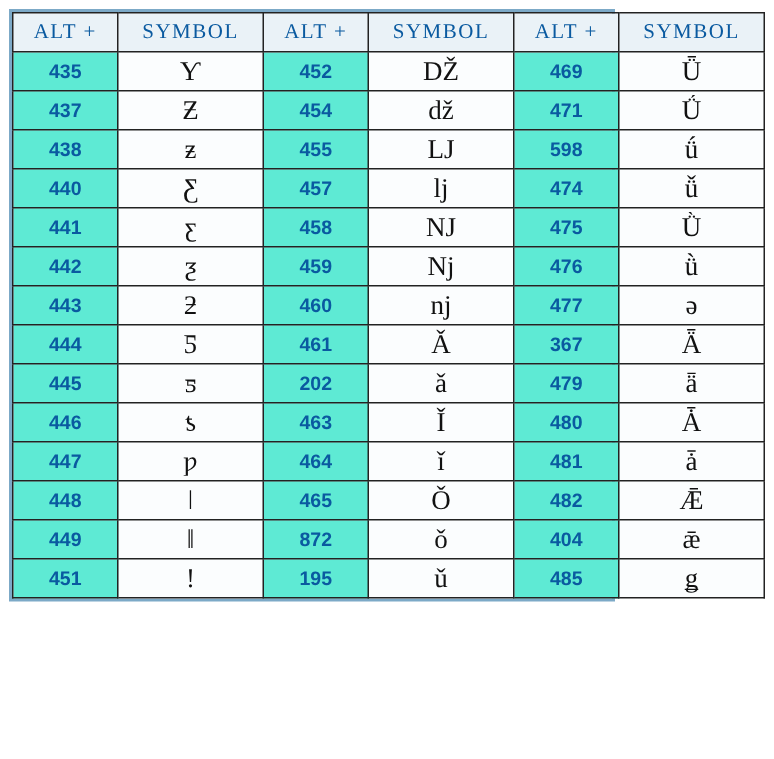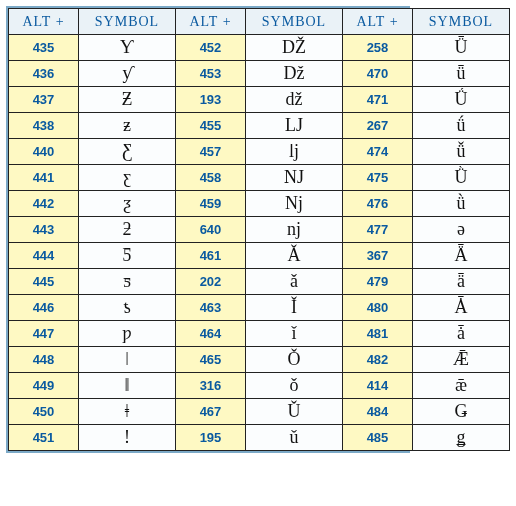--- a/index.html
+++ b/index.html
@@ -32,21 +32,21 @@
     font-size: 14px;
     color: #0a5aa0;
     background: #eaf2f7;
     letter-spacing: 1px;
   }
   td.code {
     font-family: Verdana, Geneva, sans-serif;
     font-size: 13px;
     font-weight: bold;
     color: #0a5aa0;
-    background: #fef9c3;
+    background: #5eead4;
   }
   td.sym {
     font-family: "Times New Roman", "Lucida Sans Unicode", "Arial Unicode MS", serif;
     font-size: 18px;
     color: #111;
     background: #fbfdfe;
   }
   col.c-code { width: 70px; }
   col.c-sym  { width: 97px; }
 </style>
@@ -72,45 +72,37 @@
         <th>ALT +</th>
         <th>SYMBOL</th>
       </tr>
     </thead>
     <tbody id="tbody">
         <tr>
           <td class="code">435</td>
           <td class="sym">Ƴ</td>
           <td class="code">452</td>
           <td class="sym">Ǆ</td>
-          <td class="code">258</td>
+          <td class="code">469</td>
           <td class="sym">Ǖ</td>
-        </tr>
-        <tr>
-          <td class="code">436</td>
-          <td class="sym">ƴ</td>
-          <td class="code">453</td>
-          <td class="sym">ǅ</td>
-          <td class="code">470</td>
-          <td class="sym">ǖ</td>
         </tr>
         <tr>
           <td class="code">437</td>
           <td class="sym">Ƶ</td>
-          <td class="code">193</td>
+          <td class="code">454</td>
           <td class="sym">ǆ</td>
           <td class="code">471</td>
           <td class="sym">Ǘ</td>
         </tr>
         <tr>
           <td class="code">438</td>
           <td class="sym">ƶ</td>
           <td class="code">455</td>
           <td class="sym">Ǉ</td>
-          <td class="code">267</td>
+          <td class="code">598</td>
           <td class="sym">ǘ</td>
         </tr>
         <tr>
           <td class="code">440</td>
           <td class="sym">Ƹ</td>
           <td class="code">457</td>
           <td class="sym">ǉ</td>
           <td class="code">474</td>
           <td class="sym">ǚ</td>
         </tr>
@@ -126,21 +118,21 @@
           <td class="code">442</td>
           <td class="sym">ƺ</td>
           <td class="code">459</td>
           <td class="sym">ǋ</td>
           <td class="code">476</td>
           <td class="sym">ǜ</td>
         </tr>
         <tr>
           <td class="code">443</td>
           <td class="sym">ƻ</td>
-          <td class="code">640</td>
+          <td class="code">460</td>
           <td class="sym">ǌ</td>
           <td class="code">477</td>
           <td class="sym">ǝ</td>
         </tr>
         <tr>
           <td class="code">444</td>
           <td class="sym">Ƽ</td>
           <td class="code">461</td>
           <td class="sym">Ǎ</td>
           <td class="code">367</td>
@@ -174,32 +166,24 @@
           <td class="code">448</td>
           <td class="sym">ǀ</td>
           <td class="code">465</td>
           <td class="sym">Ǒ</td>
           <td class="code">482</td>
           <td class="sym">Ǣ</td>
         </tr>
         <tr>
           <td class="code">449</td>
           <td class="sym">ǁ</td>
-          <td class="code">316</td>
+          <td class="code">872</td>
           <td class="sym">ǒ</td>
-          <td class="code">414</td>
+          <td class="code">404</td>
           <td class="sym">ǣ</td>
-        </tr>
-        <tr>
-          <td class="code">450</td>
-          <td class="sym">ǂ</td>
-          <td class="code">467</td>
-          <td class="sym">Ǔ</td>
-          <td class="code">484</td>
-          <td class="sym">Ǥ</td>
         </tr>
         <tr>
           <td class="code">451</td>
           <td class="sym">ǃ</td>
           <td class="code">195</td>
           <td class="sym">ǔ</td>
           <td class="code">485</td>
           <td class="sym">ǥ</td>
         </tr>
       </tbody>

